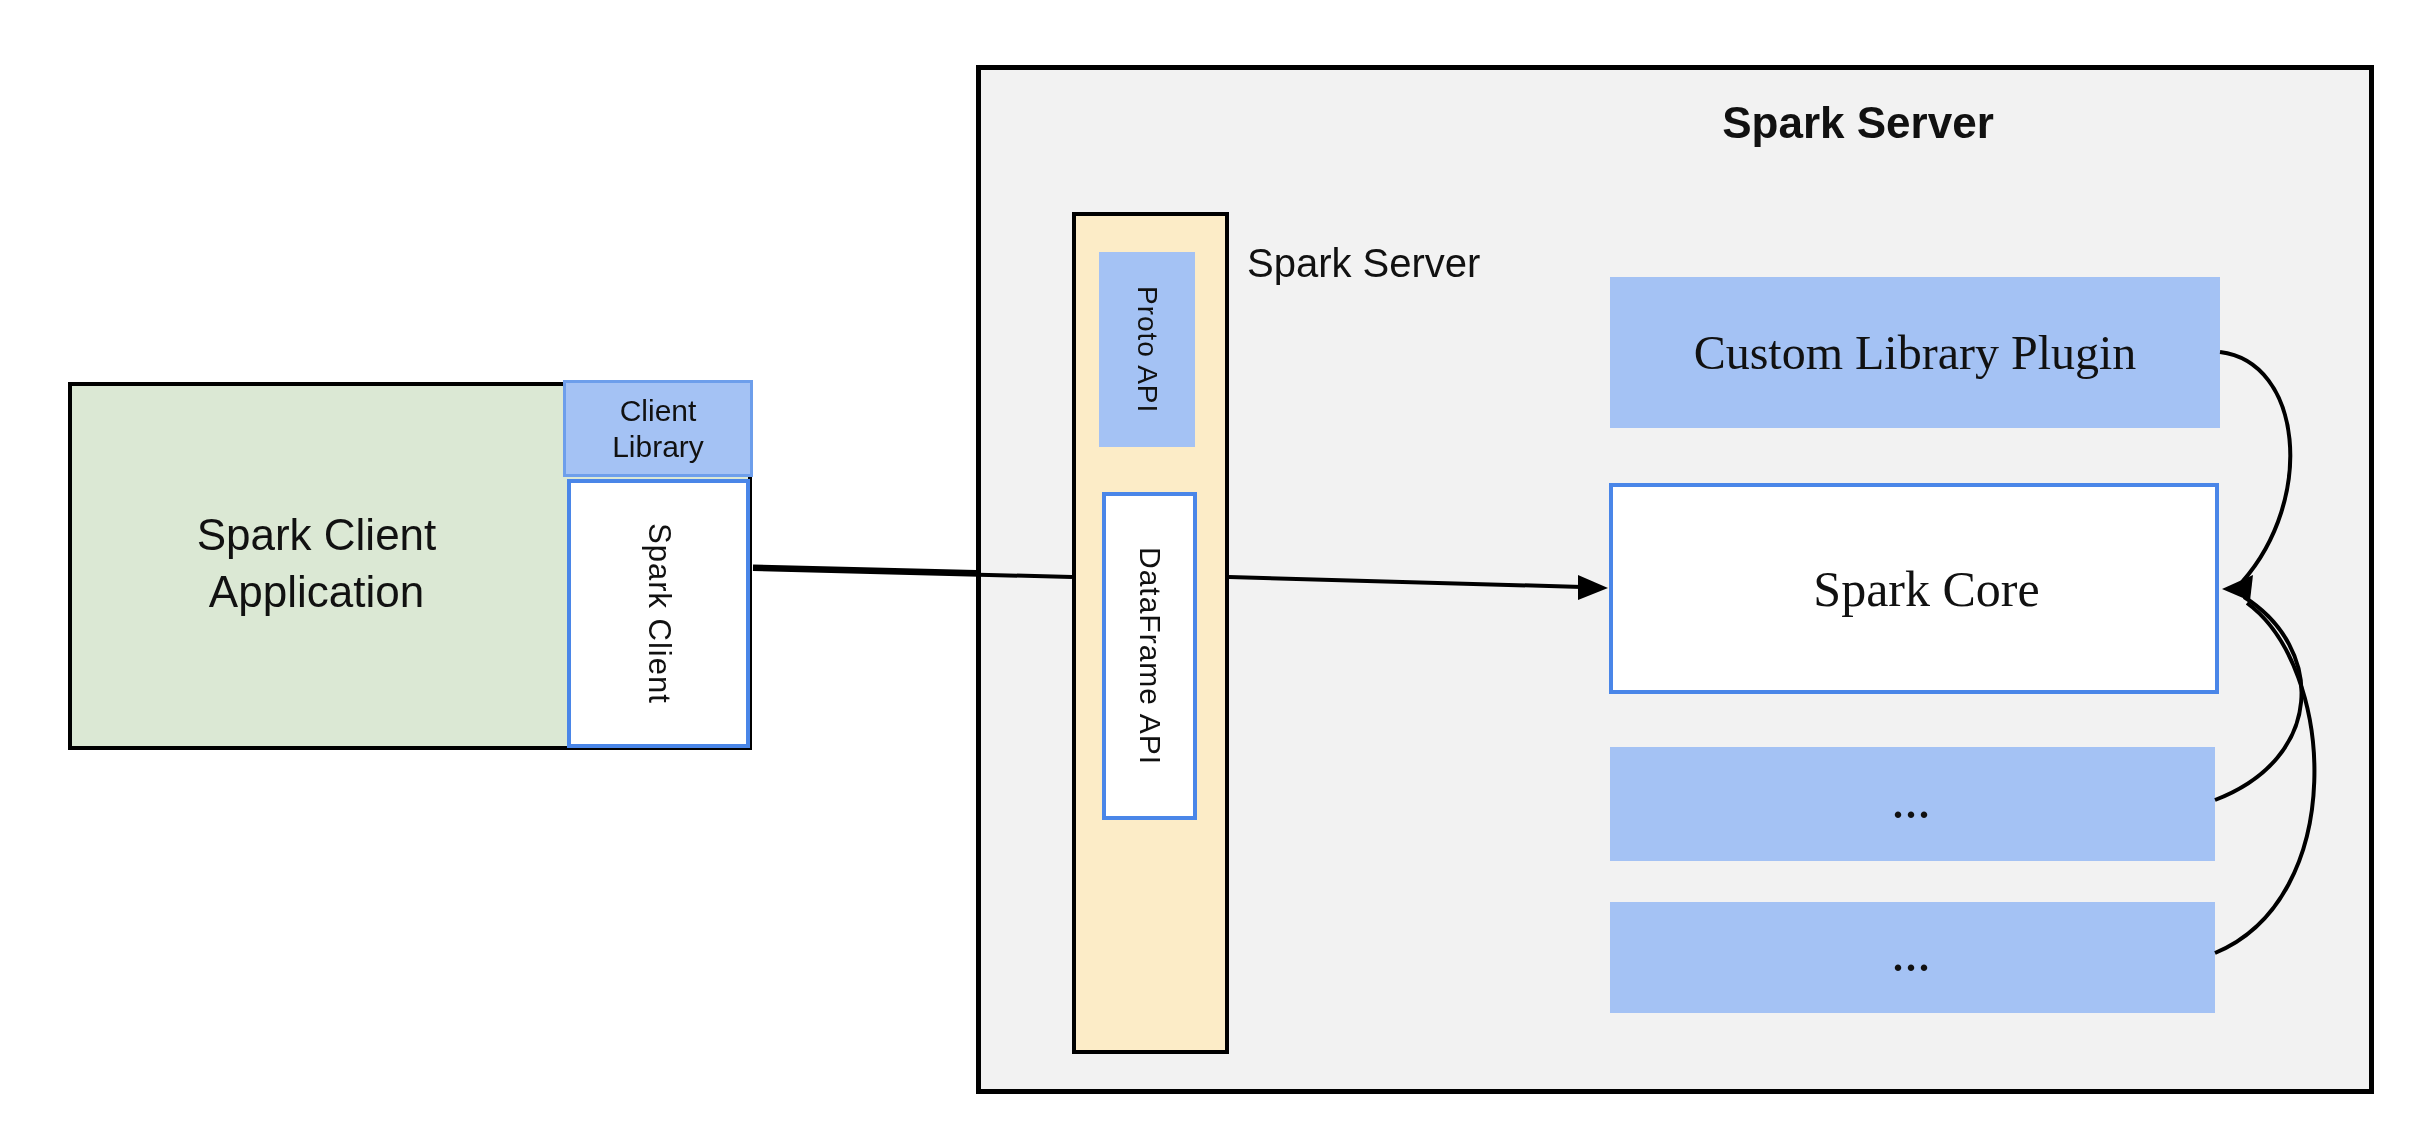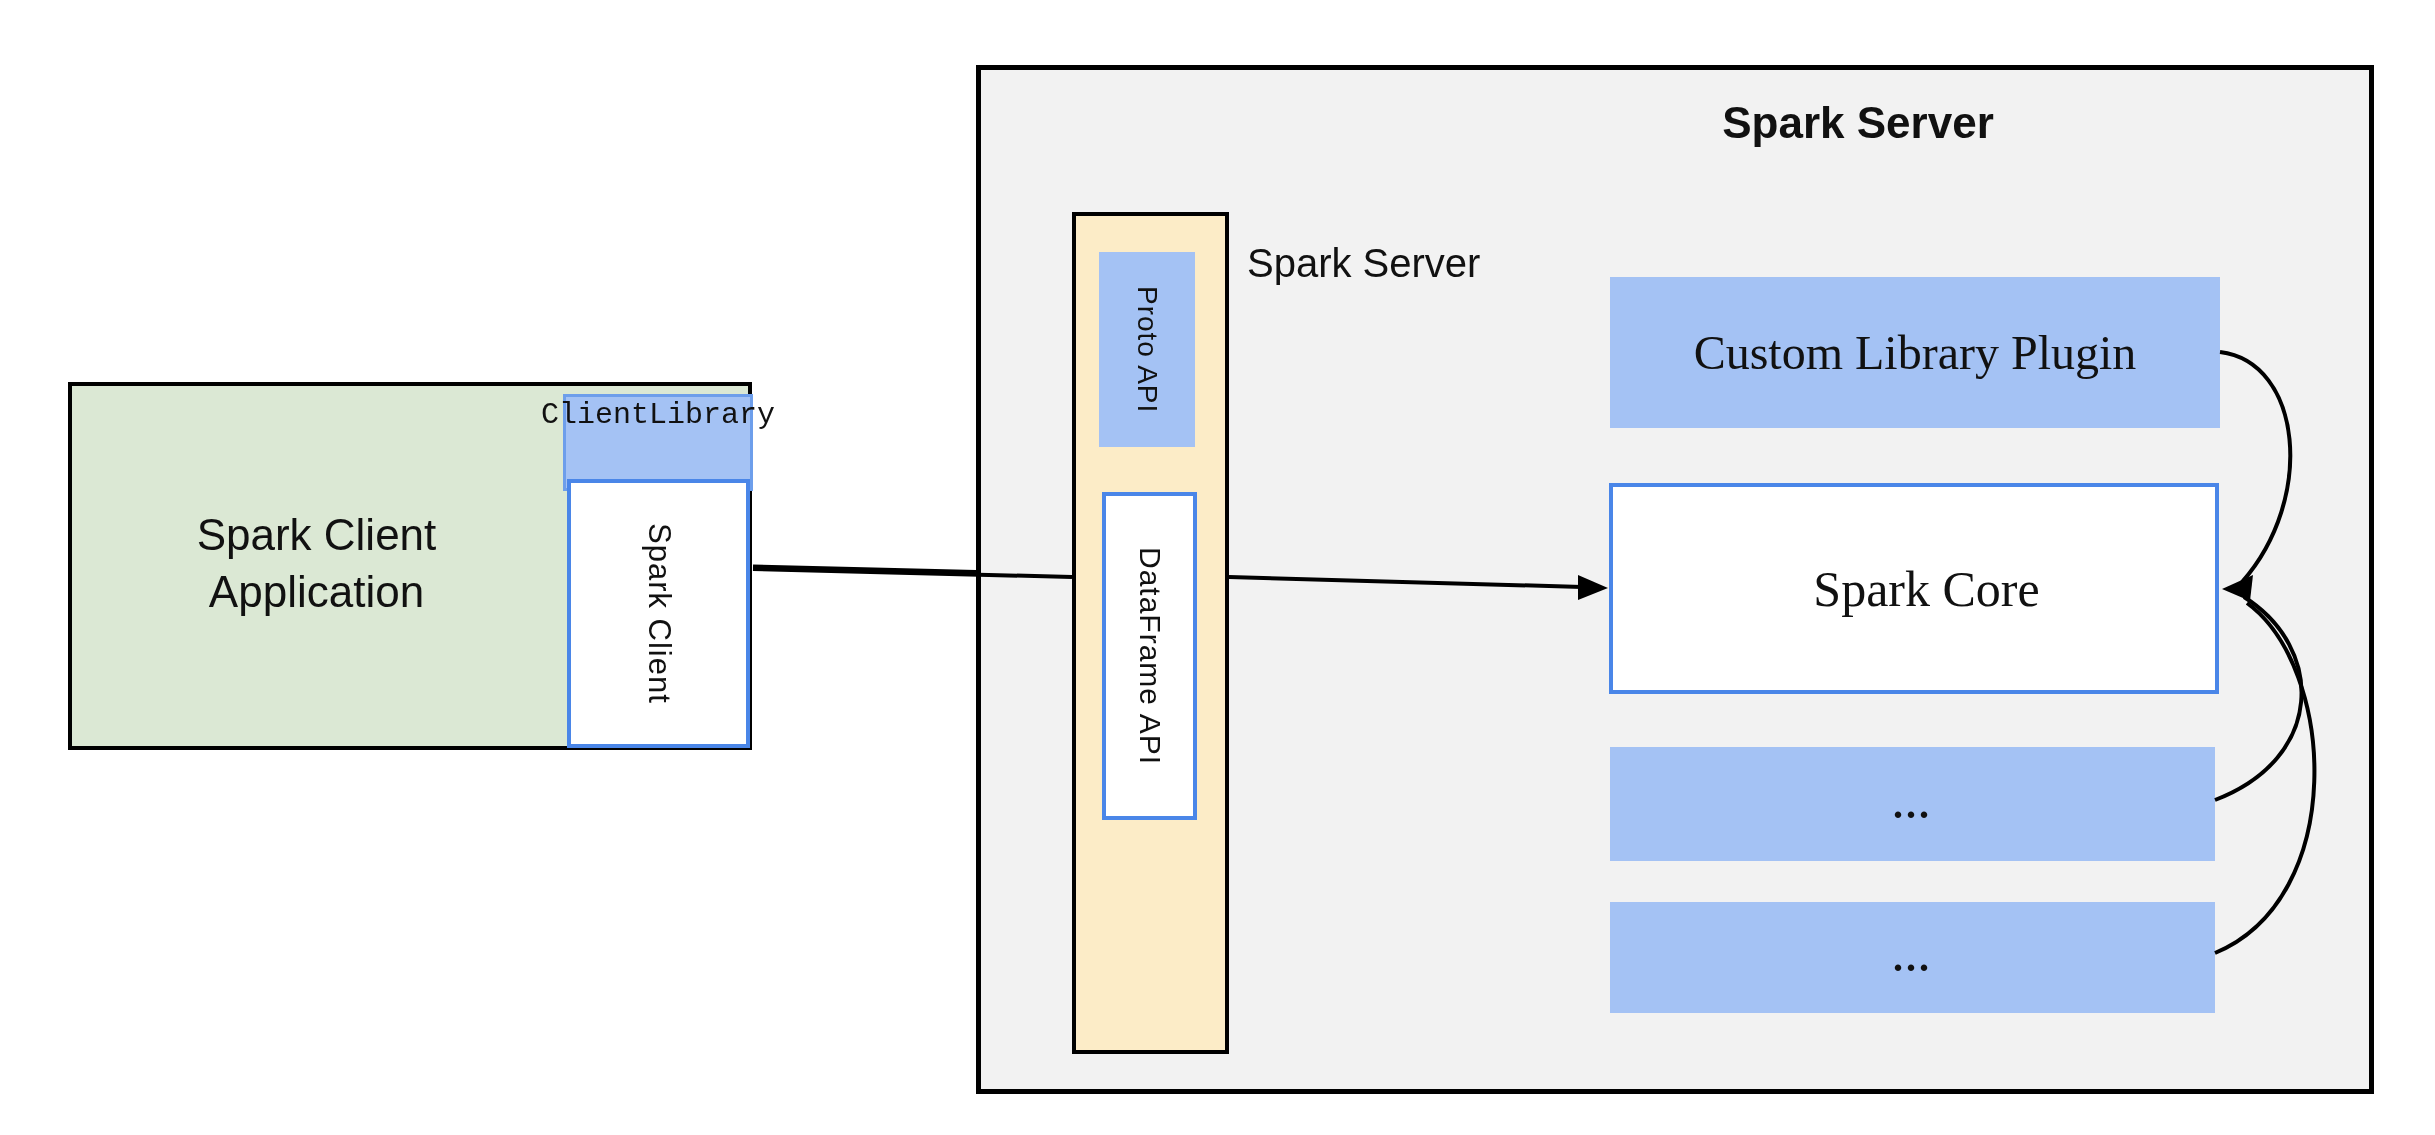--- a/index.html
+++ b/index.html
@@ -47,21 +47,21 @@
 <body>
 
 <div class="stage">
 
   <div class="abs green-box" style="left:68px; top:382px; width:684px; height:368px;"></div>
   <div class="abs t-app" style="left:68px; top:506px; width:497px;">
     <div>Spark Client</div>
     <div>Application</div>
   </div>
 
-  <div class="abs pkg-box t-pkg" style="left:563px; top:394px; width:190px; height:97px; display:flex; flex-direction:row; justify-content:center;font-family:Liberation Mono, monospace;">
+  <div class="abs pkg-box t-pkg" style="left:563px; top:380px; width:190px; height:97px; display:flex; flex-direction:column; justify-content:center;">
     <div>Client</div>
     <div>Library</div>
   </div>
 
   <div class="abs white-box" style="left:567px; top:479px; width:183px; height:269px;">
     <div class="vtext v-client">Spark Client</div>
   </div>
 
   <div class="abs gray-box" style="left:976px; top:65px; width:1398px; height:1029px;"></div>
 

